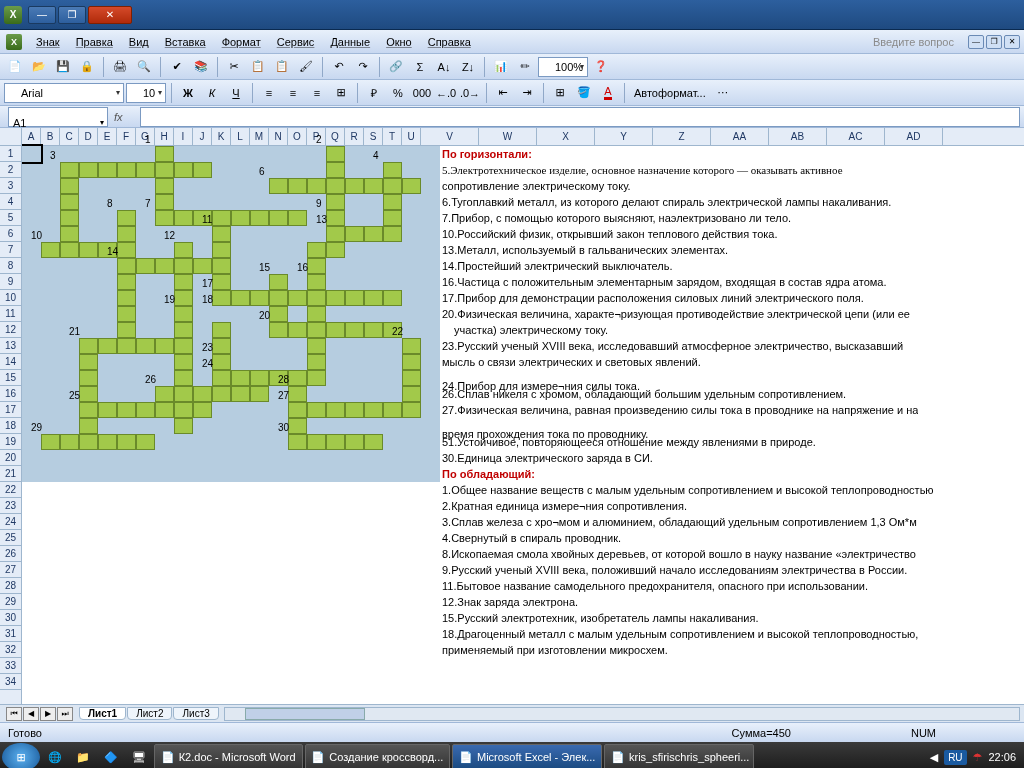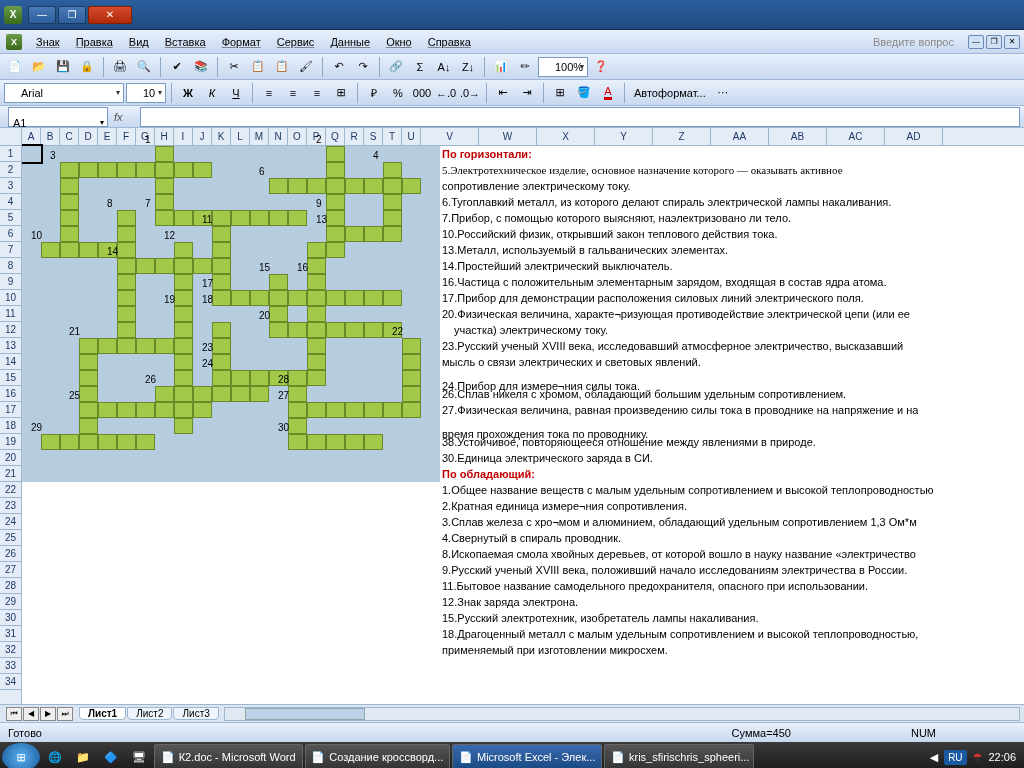--- a/index.html
+++ b/index.html
@@ -469,21 +469,21 @@
         <div style="position: absolute; top: 128px; left: 2px;">16.Частица с положительным элементарным зарядом, входящая в состав ядра атома.</div>
         <div style="position: absolute; top: 144px; left: 2px;">17.Прибор для демонстрации расположения силовых линий электрического поля.</div>
         <div style="position: absolute; top: 160px; left: 2px;">20.Физическая величина, характе¬ризующая противодействие электрической цепи (или ее</div>
         <div style="position: absolute; top: 176px; left: 14px;">участка) электрическому току.</div>
         <div style="position: absolute; top: 192px; left: 2px;">23.Русский ученый XVIII века, исследовавший атмосферное электричество, высказавший</div>
         <div style="position: absolute; top: 208px; left: 2px;">мысль о связи электрических и световых явлений.</div>
         <div style="position: absolute; top: 224px; left: 2px; margin-top: 8px;">24.Прибор для измере¬ния силы тока.</div>
         <div style="position: absolute; top: 240px; left: 2px;">26.Сплав никеля с хромом, обладающий большим удельным сопротивлением.</div>
         <div style="position: absolute; top: 256px; left: 2px;">27.Физическая величина, равная произведению силы тока в проводнике на напряжение и на</div>
         <div style="position: absolute; top: 280px; left: 2px;">время прохождения тока по проводнику.</div>
-        <div style="position: absolute; top: 288px; left: 2px;">38.Устойчивое, повторяющееся отношение между явлениями в природе.</div>
+        <div style="position: absolute; top: 288px; left: 2px;">51.Устойчивое, повторяющееся отношение между явлениями в природе.</div>
         <div style="position: absolute; top: 304px; left: 2px;">30.Единица электрического заряда в СИ.</div>
         <div class="chdr" style="position: absolute; top: 320px; left: 2px;">По обладающий:</div>
         <div style="position: absolute; top: 336px; left: 2px;">1.Общее название веществ с малым удельным сопротивлением и высокой теплопроводностью</div>
         <div style="position: absolute; top: 352px; left: 2px;">2.Кратная единица измере¬ния сопротивления.</div>
         <div style="position: absolute; top: 368px; left: 2px;">3.Сплав железа с хро¬мом и алюминием, обладающий удельным сопротивлением 1,3 Ом*м</div>
         <div style="position: absolute; top: 384px; left: 2px;">4.Свернутый в спираль проводник.</div>
         <div style="position: absolute; top: 400px; left: 2px;">8.Ископаемая смола хвойных деревьев, от которой вошло в науку название «электричество</div>
         <div style="position: absolute; top: 416px; left: 2px;">9.Русский ученый XVIII века, положивший начало исследованиям электричества в России.</div>
         <div style="position: absolute; top: 432px; left: 2px;">11.Бытовое название самодельного предохранителя, опасного при использовании.</div>
         <div style="position: absolute; top: 448px; left: 2px;">12.Знак заряда электрона.</div>

